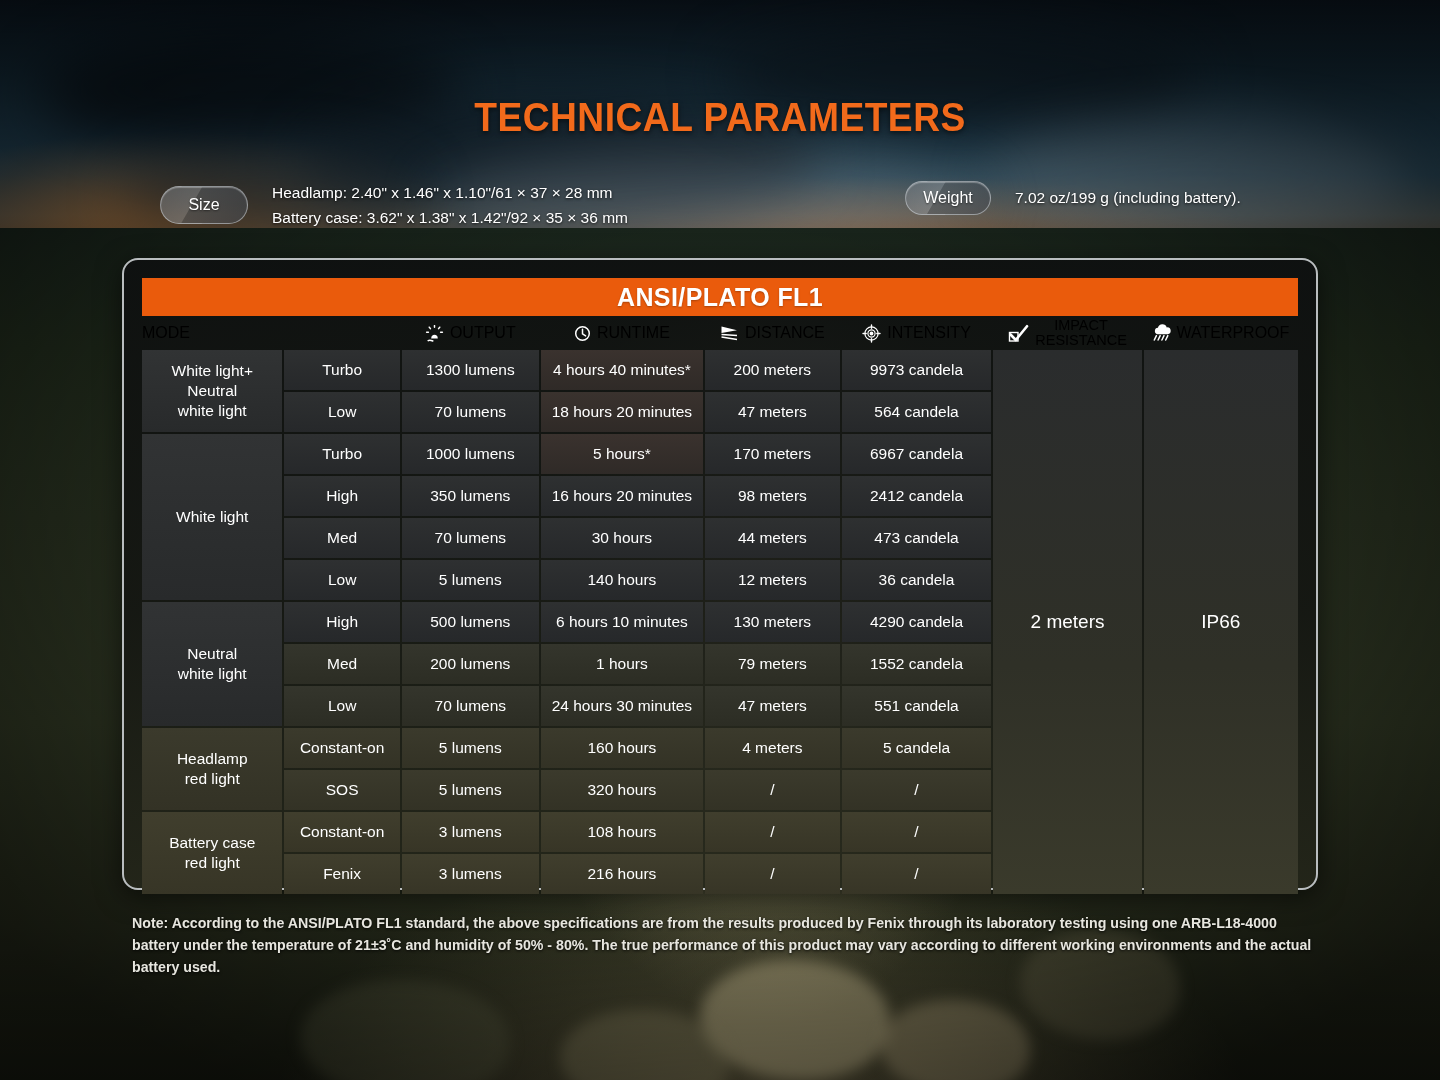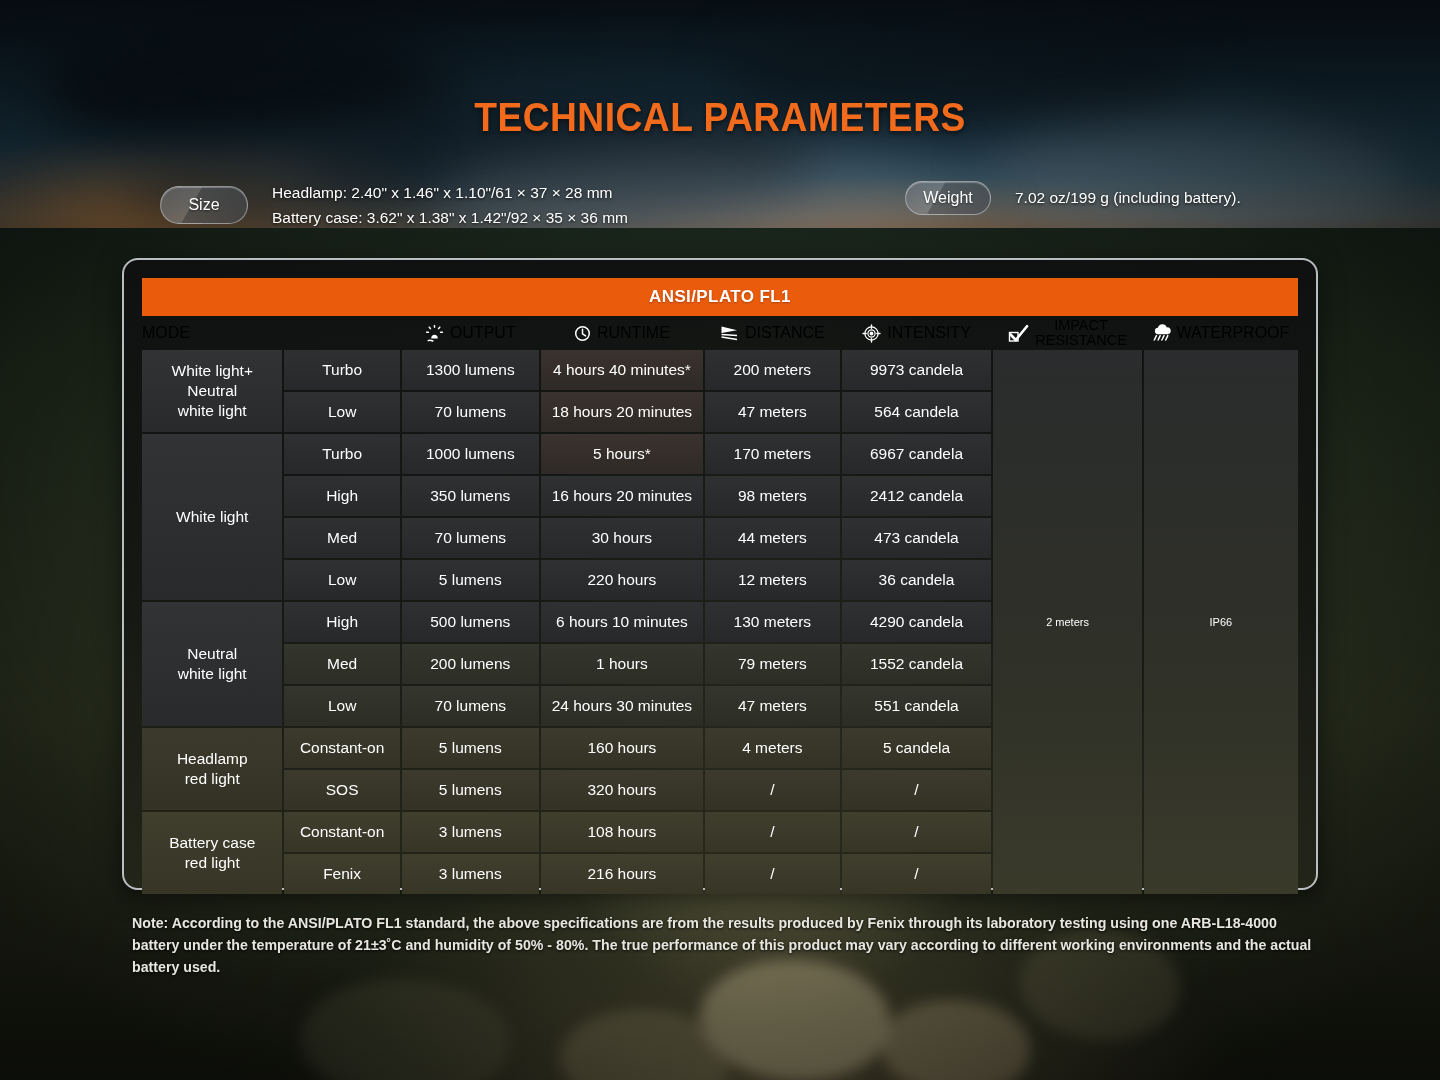--- a/index.html
+++ b/index.html
@@ -74,39 +74,39 @@
     position:absolute; left:122px; top:258px; width:1196px; height:632px;
     border:2px solid #b9bdbf; border-radius:16px;
     background:linear-gradient(180deg, rgba(14,16,16,.92) 0%, rgba(20,22,18,.90) 55%, rgba(36,38,26,.88) 100%);
     box-shadow:0 6px 26px rgba(0,0,0,.55);
     padding:16px;
   }
   table { width:100%; border-collapse:separate; border-spacing:2px; table-layout:fixed; }
 
   .bar td {
     background:#ea5b0c; color:#fff; text-align:center;
-    font-size:17px; font-weight:bold; letter-spacing:.4px;
+    font-size:25px; font-weight:bold; letter-spacing:.4px;
     height:38px; padding:0;
     text-shadow:0 1px 2px rgba(0,0,0,.28);
   }
   .hcell { display:flex; align-items:center; justify-content:center; gap:6px; }
   .two-line { line-height:1.04; font-size:14.5px; text-align:center; }
 
   tbody td {
     color:#fff; text-align:center; font-size:15.5px; height:40px;
     background:linear-gradient(180deg,#2e3031,#26282a);
     white-space:nowrap; padding:0 3px;
   }
   td.grp  { background:linear-gradient(180deg,#313334,#282a2b); font-size:15.5px; line-height:1.28;margin-top:21px; }
   
   tbody tr:nth-child(n+8) td { background:linear-gradient(180deg,#34352c,#2c2d24); }
   tbody tr:nth-child(n+10) td { background:linear-gradient(180deg,#3b3a2c,#333225); }
   tbody tr:nth-child(n+12) td { background:linear-gradient(180deg,#403e2d,#373526); }
   td.warm1 { background:linear-gradient(180deg,#3a322e,#2f2a27) !important; }
-  td.span  { vertical-align:middle; font-size:11px;
+  td.span  { vertical-align:middle; font-size:19px;
              background:linear-gradient(180deg,#2a2c2d 0%,#2f3027 58%,#3a3a2b 100%); }
 
   
   .notes { position:absolute; left:132px; top:912px; width:1190px;font-weight:bold; }
   .notes p { color:#e7e6df; font-size:14.2px; line-height:1.55; text-shadow:0 1px 3px rgba(0,0,0,.85); }
   .notes p.second { margin-top:16px; }
 
   svg { display:block; }
 </style>
 </head>
@@ -283,21 +283,21 @@
           <tr>
             <td>Med</td>
             <td>70 lumens</td>
             <td>30 hours</td>
             <td>44 meters</td>
             <td>473 candela</td>
           </tr>
           <tr>
             <td>Low</td>
             <td>5 lumens</td>
-            <td>220 hours</td>
+            <td>140 hours</td>
             <td>12 meters</td>
             <td>36 candela</td>
           </tr>
           <tr>
             <td class="grp" rowspan="3">Neutral<br>white light</td>
             <td>High</td>
             <td>500 lumens</td>
             <td>6 hours 10 minutes</td>
             <td>130 meters</td>
             <td>4290 candela</td>

